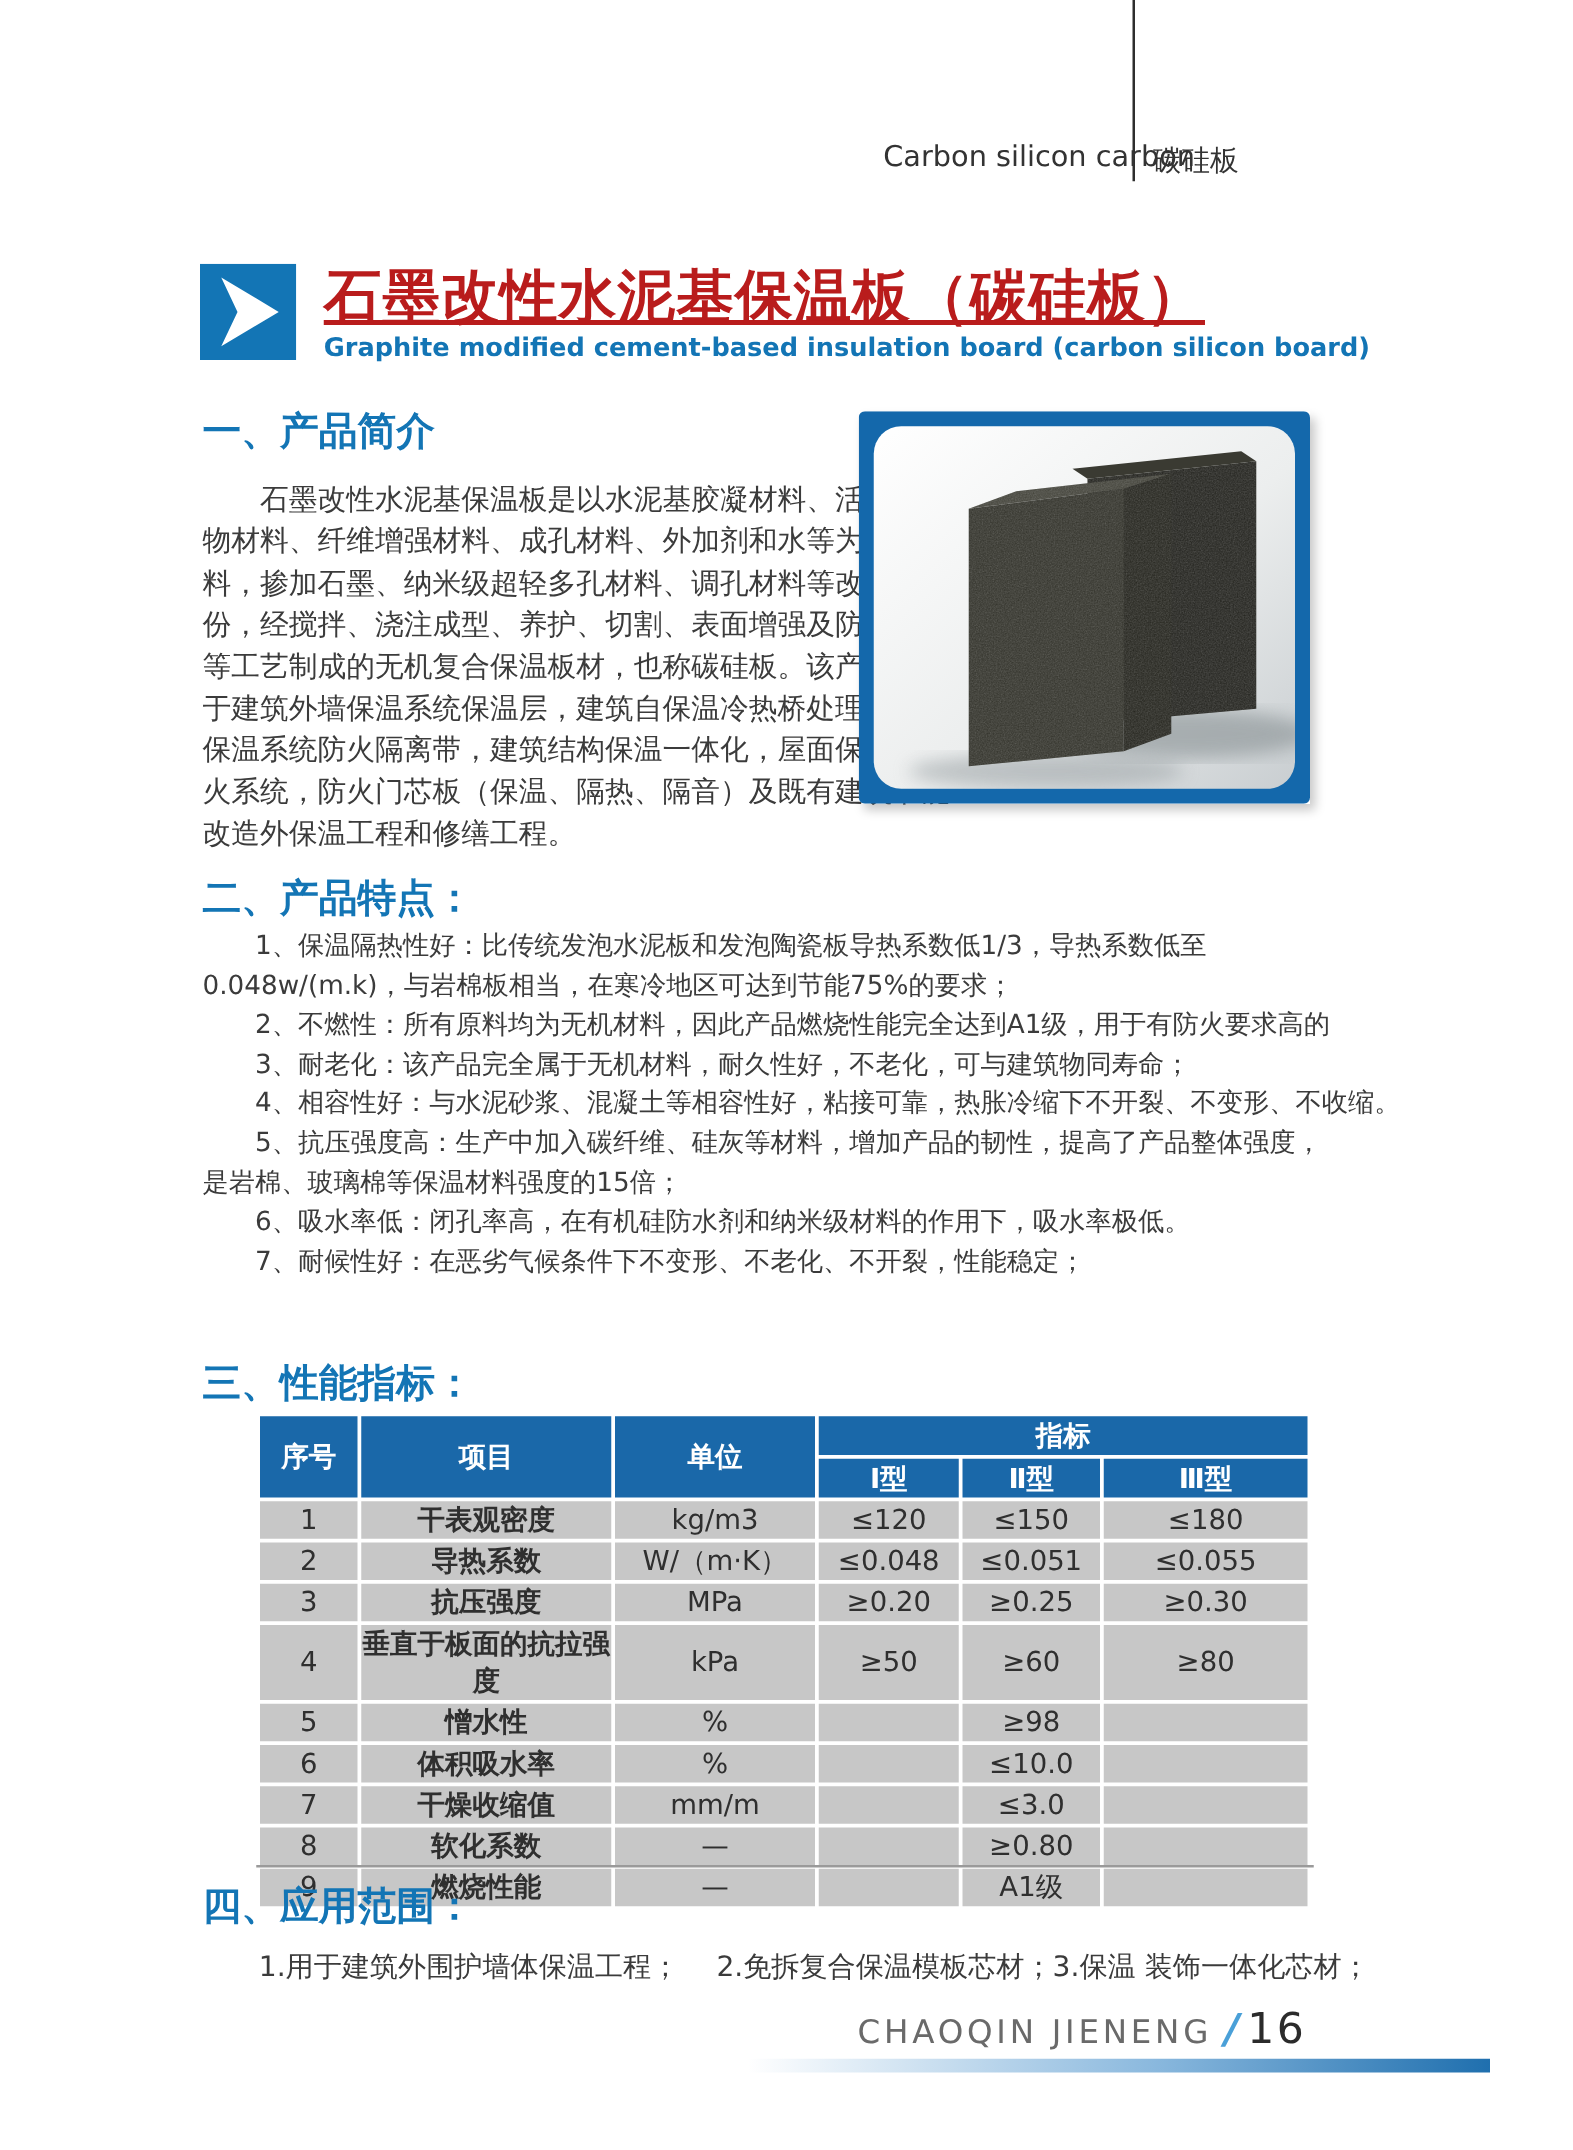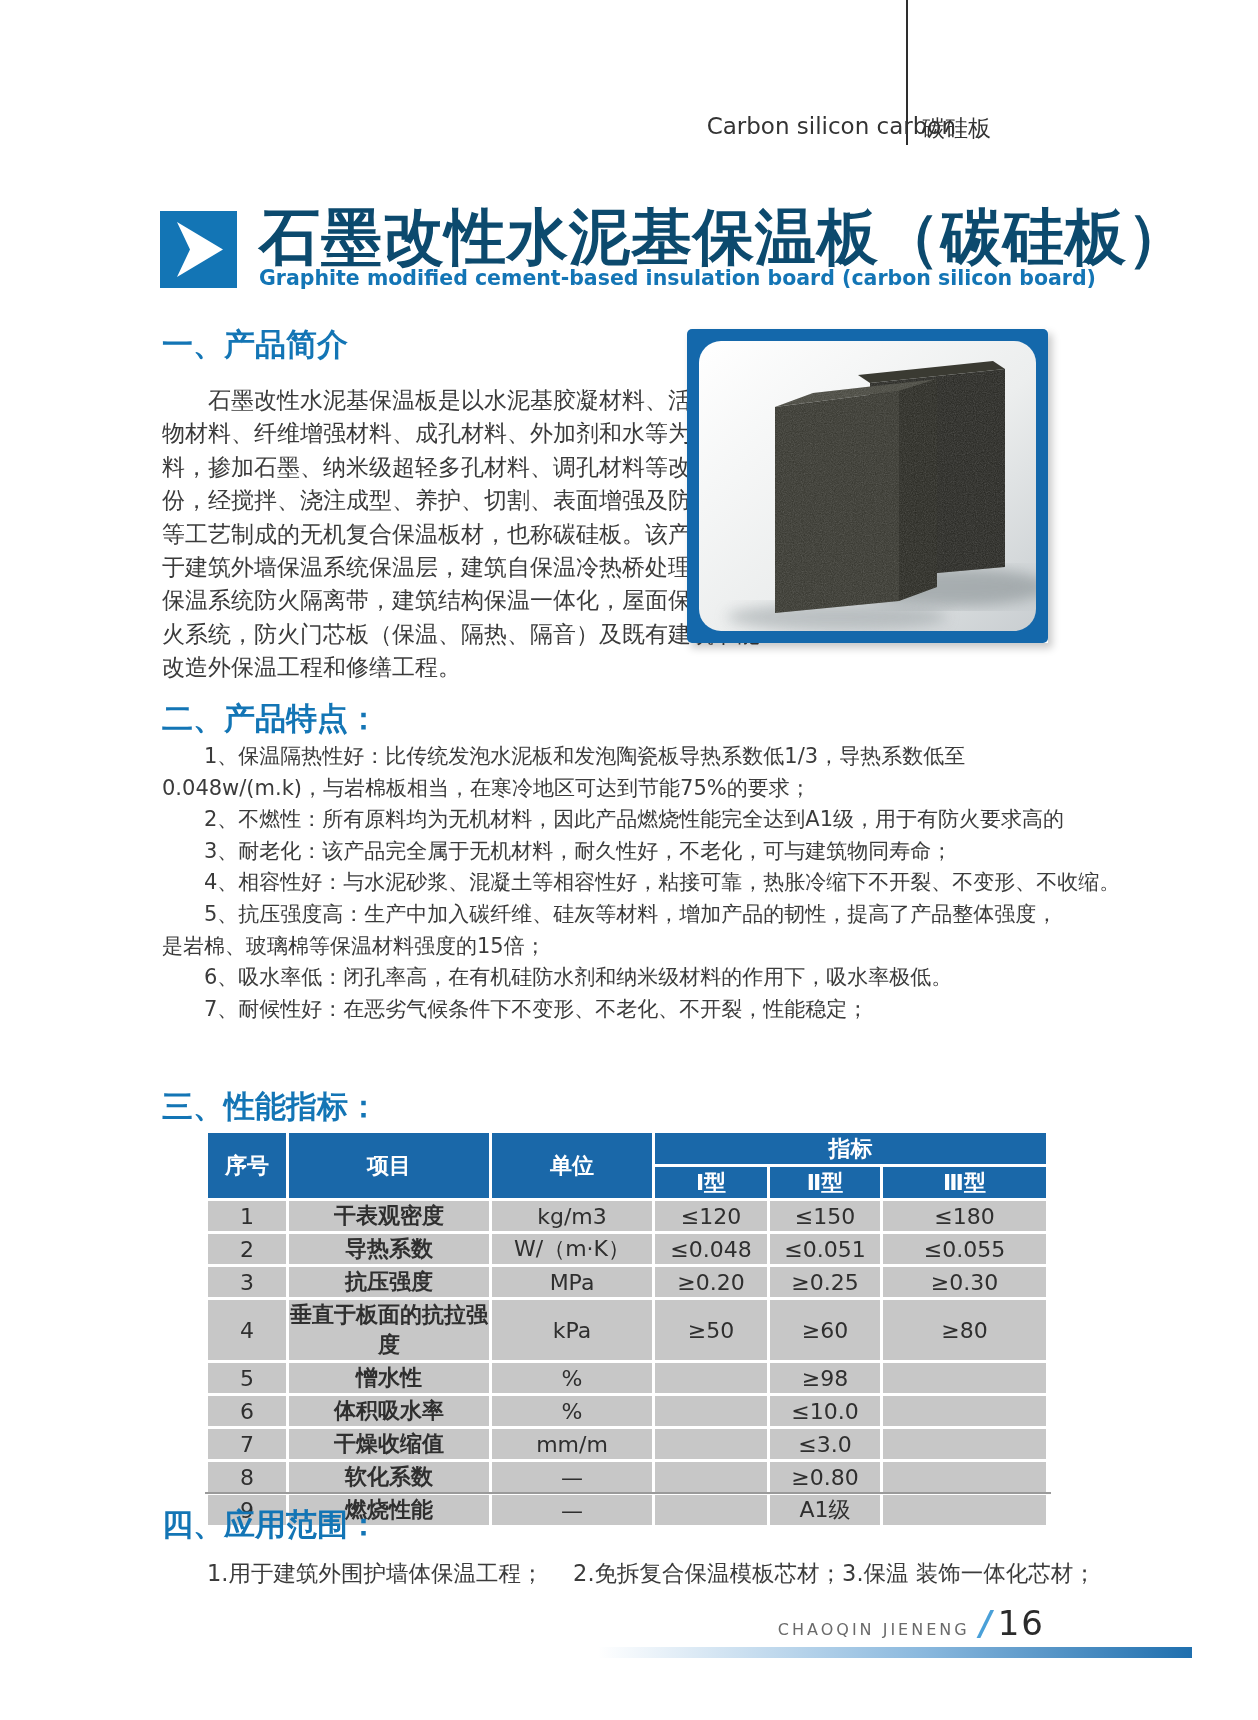--- a/index.html
+++ b/index.html
@@ -10,21 +10,21 @@
   .hdr-rule{position:absolute;left:906px;top:0;width:2px;height:145px;background:#2e2e2e;}
   .hdr{position:absolute;top:113px;left:0;width:988px;display:flex;justify-content:flex-end;
        align-items:baseline;font-size:23px;color:#333;}
   .hdr .en{margin-right:32px;}
   .hdr .zh{position:absolute;left:922px;white-space:nowrap;}
 
   
   .title-block{position:absolute;left:160px;top:211px;display:flex;align-items:flex-start;}
   .title-icon{width:77px;height:77px;flex:0 0 77px;}
   .title-texts{margin-left:22px;}
-  .main-title{font-size:61px;font-weight:bold;color:#0c4a6e;letter-spacing:1px;line-height:52px;white-space:nowrap;}
+  .main-title{font-size:46px;font-weight:bold;color:#b91c1c;letter-spacing:1px;line-height:52px;white-space:nowrap;text-decoration:underline;}
   .sub-title{font-size:20.5px;font-weight:bold;color:#1375b5;margin-top:3px;white-space:nowrap;}
 
   
   .sec-h{position:absolute;left:162px;font-size:31px;font-weight:bold;color:#1375b5;white-space:nowrap;}
 
   
   .intro{position:absolute;left:162px;top:384px;width:512px;font-size:23px;line-height:33.4px;}
   .intro .tl{white-space:nowrap;}
   .photo{position:absolute;left:687px;top:329px;width:361px;height:314px;box-shadow:4px 5px 8px rgba(0,0,0,.22);}
 
@@ -38,21 +38,21 @@
   table.perf-t th{background:#1a68a9;color:#fff;font-weight:600;height:31px;text-align:center;padding:0;}
   table.perf-t td{background:#c7c7c7;color:#2f2f2f;height:28px;text-align:center;padding:0;}
   table.perf-t td.c-item{font-weight:600;}
   .perf-underline{position:absolute;left:205px;top:1492px;width:846px;height:2px;background:#9a9a9a;}
 
   
   .apply-text{position:absolute;left:162px;top:1558px;width:960px;font-size:22.5px;color:#3b3b3b;white-space:nowrap;}
 
   
   .footer{position:absolute;top:1603px;left:0;width:1045px;display:flex;justify-content:flex-end;align-items:baseline;}
-  .footer .brand{font-size:16px;letter-spacing:3px;color:#6a6a6a;font-weight:500;}
+  .footer .brand{font-size:26px;letter-spacing:3px;color:#6a6a6a;font-weight:500;}
   .footer .slash{font-size:33px;color:#4aa0d8;margin:0 6px 0 10px;font-style:italic;font-weight:bold;}
   .footer .pageno{font-size:34px;color:#2b2b2b;letter-spacing:2px;font-weight:500;}
   .footer-bar{position:absolute;left:598px;top:1647px;width:594px;height:11px;
       background:linear-gradient(to right,rgba(31,111,174,0) 0%,rgba(98,160,210,.75) 55%,#1f6fae 100%);}
 </style>
 </head>
 <body>
 
 <div class="page">
 

